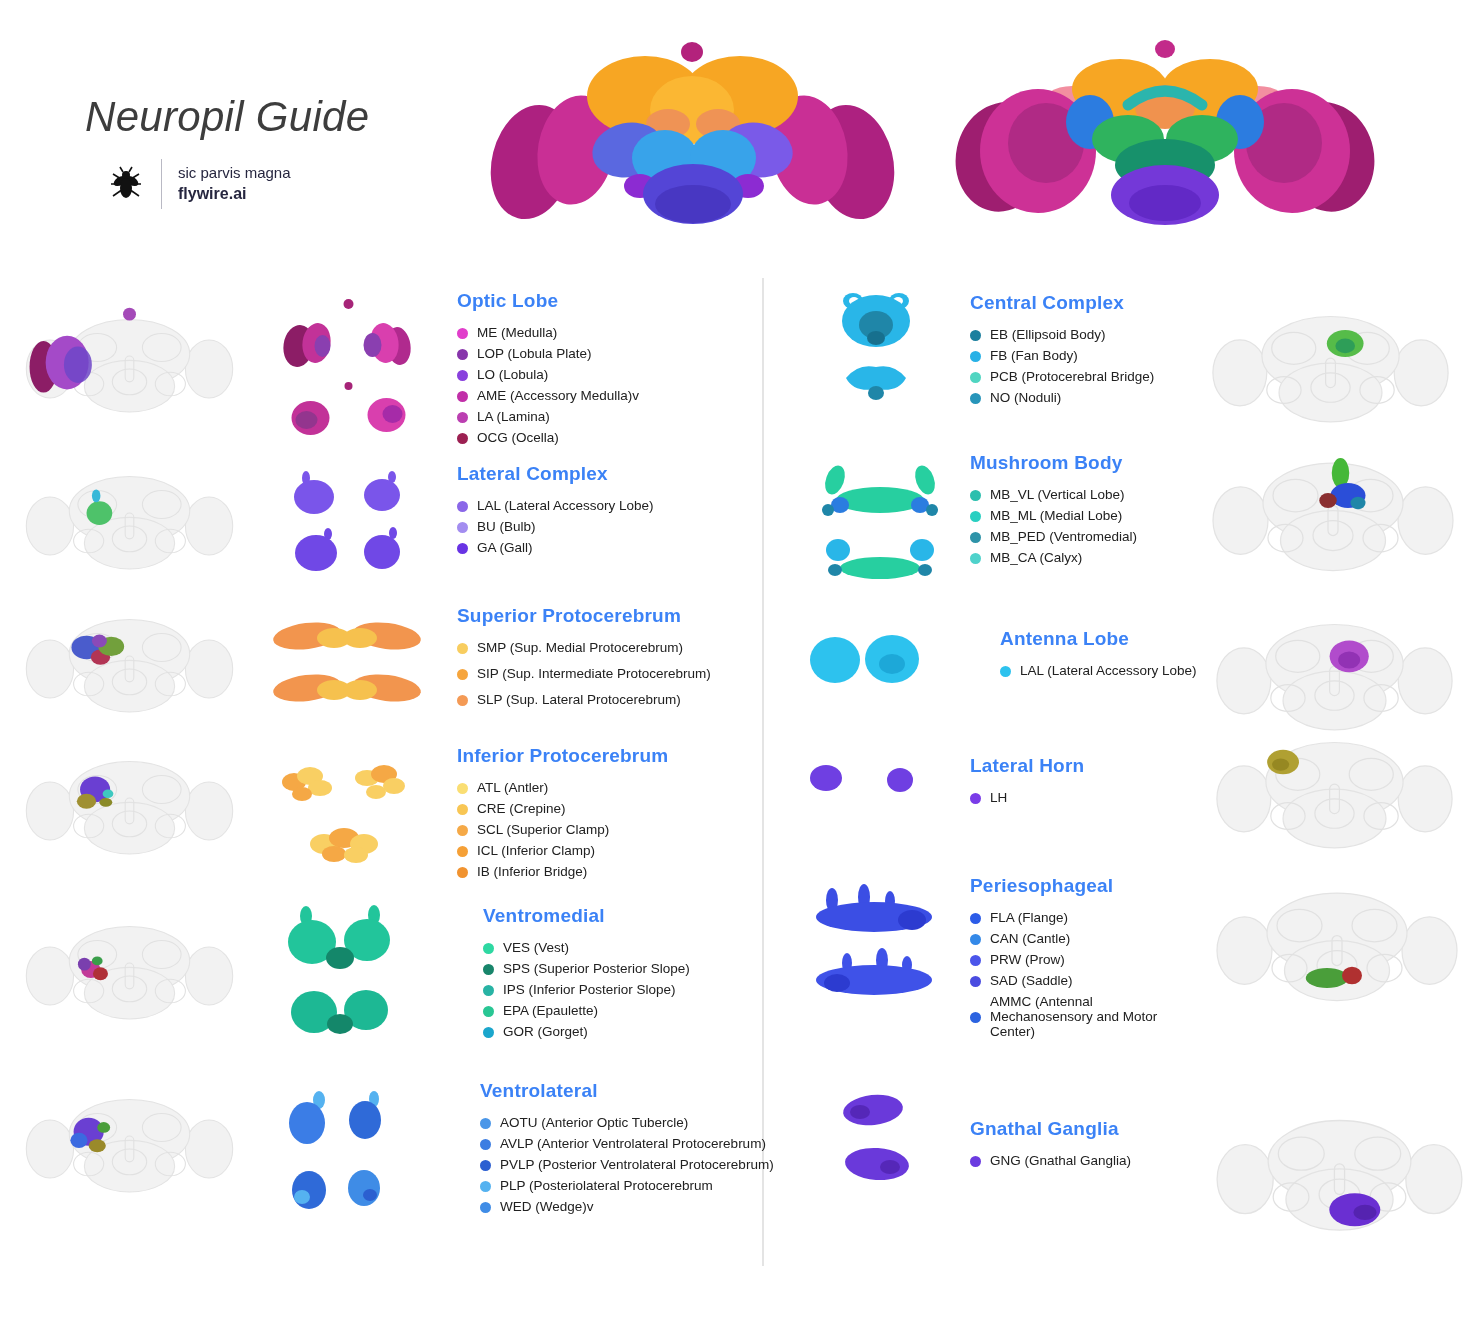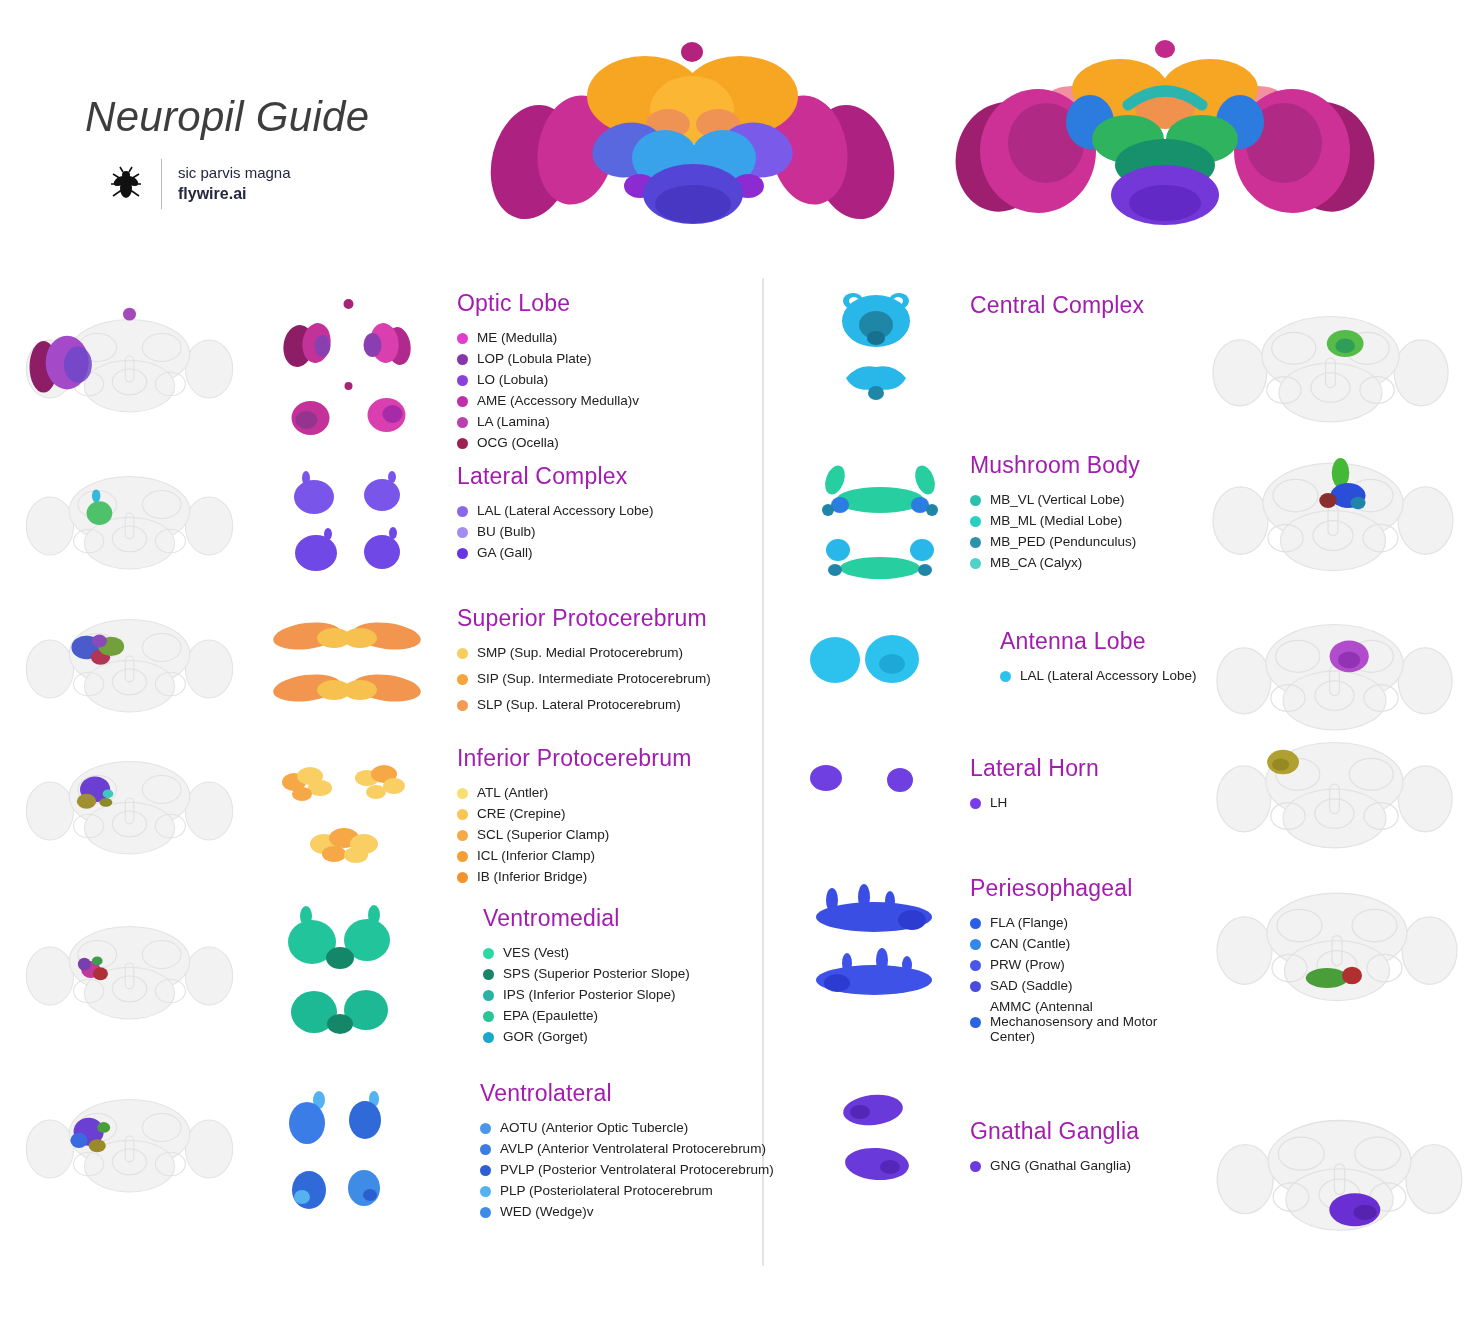--- a/index.html
+++ b/index.html
@@ -8,21 +8,21 @@
        font-family:"Liberation Sans",sans-serif;color:#212121;}
   .abs{position:absolute;}
   
   .page-title{font-size:42px;font-weight:400;color:#3d3d3d;letter-spacing:.3px;font-style:italic;}
   .logo-divider{width:1px;height:50px;background:#b9b9c4;}
   .tagline{font-size:15px;color:#26263f;line-height:20px;}
   .brand{font-size:16px;font-weight:700;color:#26263f;line-height:22px;}
   
   .col-divider{width:2px;background:#e4e4e4;}
   
-  .legend h2{font-size:23px;font-weight:400;color:#a21caf;margin:0 0 13px 0;letter-spacing:.2px;}
+  .legend h2{font-size:19px;font-weight:700;color:#3b82f6;margin:0 0 13px 0;letter-spacing:.2px;}
   .legend ul{list-style:none;margin:0;padding:0;}
   .legend li{display:flex;align-items:center;gap:9px;font-size:13.5px;line-height:15px;margin-bottom:6px;color:#212121;min-height:15px;}
   .legend ul.roomy li{margin-bottom:11px;}
   .dot{width:11px;height:11px;border-radius:50%;flex:none;margin-top:1px;background:#999;}
   .thumb{display:block;}
 </style>
 </head>
 <body>
 
 <svg width="0" height="0" style="position:absolute">
@@ -374,20 +374,38 @@
   <ellipse cx="56" cy="18" rx="5" ry="4" fill="#fff"></ellipse>
   <ellipse cx="100" cy="18" rx="5" ry="4" fill="#fff"></ellipse>
   <ellipse cx="78" cy="38" rx="34" ry="26" fill="#29b6e8"></ellipse>
   <ellipse cx="78" cy="42" rx="17" ry="14" fill="#1f86a8"></ellipse>
   <ellipse cx="78" cy="55" rx="9" ry="7" fill="#17708e"></ellipse>
   <path d="M48 95 Q60 80 78 84 Q96 80 108 95 Q100 110 78 106 Q56 110 48 95 Z" fill="#29b6e8"></path>
   <ellipse cx="78" cy="110" rx="8" ry="7" fill="#1f86a8"></ellipse>
 </svg>
 <div class="abs legend" style="left:970px;top:292px;width:228px">
   <h2>Central Complex</h2>
+  <ul>
+    <li>
+        <span class="dot" style="background-color: rgb(28, 127, 158);"></span>
+        <span>EB (Ellipsoid Body)</span>
+      </li>
+    <li>
+        <span class="dot" style="background-color: rgb(40, 177, 230);"></span>
+        <span>FB (Fan Body)</span>
+      </li>
+    <li>
+        <span class="dot" style="background-color: rgb(80, 213, 193);"></span>
+        <span>PCB (Protocerebral Bridge)</span>
+      </li>
+    <li>
+        <span class="dot" style="background-color: rgb(40, 149, 186);"></span>
+        <span>NO (Noduli)</span>
+      </li>
+  </ul>
 </div>
 <svg class="abs thumb" style="left:1208px;top:292px" width="245" height="147" viewBox="0 0 200 120">
   <use href="#gb"></use>
   <ellipse cx="112" cy="42" rx="15" ry="11" fill="#56bc49"></ellipse>
   <ellipse cx="112" cy="44" rx="8" ry="6" fill="#2e9e58"></ellipse>
 </svg>
 
 <svg class="abs" style="left:810px;top:450px" width="140" height="145" viewBox="0 0 140 145">
   <ellipse cx="25" cy="30" rx="9" ry="15" fill="#27cfa0" transform="rotate(20 25 30)"></ellipse>
   <ellipse cx="115" cy="30" rx="9" ry="15" fill="#27cfa0" transform="rotate(-20 115 30)"></ellipse>
@@ -408,21 +426,21 @@
     <li>
         <span class="dot" style="background-color: rgb(44, 191, 174);"></span>
         <span>MB_VL (Vertical Lobe)</span>
       </li>
     <li>
         <span class="dot" style="background-color: rgb(41, 207, 193);"></span>
         <span>MB_ML (Medial Lobe)</span>
       </li>
     <li>
         <span class="dot" style="background-color: rgb(46, 147, 168);"></span>
-        <span>MB_PED (Pendunculus)</span>
+        <span>MB_PED (Ventromedial)</span>
       </li>
     <li>
         <span class="dot" style="background-color: rgb(79, 210, 203);"></span>
         <span>MB_CA (Calyx)</span>
       </li>
   </ul>
 </div>
 <svg class="abs thumb" style="left:1208px;top:438px" width="250" height="150" viewBox="0 0 200 120">
   <use href="#gb"></use>
   <ellipse cx="106" cy="28" rx="7" ry="12" fill="#45b838"></ellipse>

